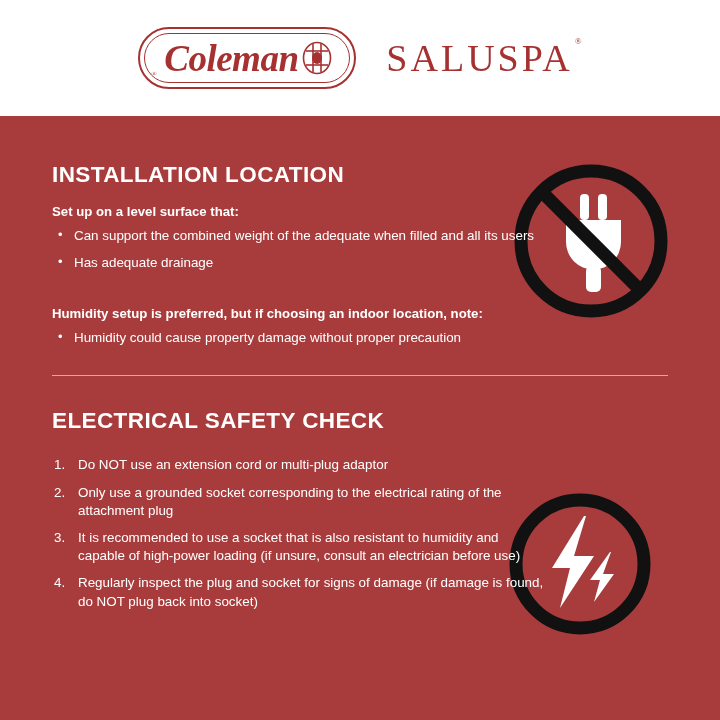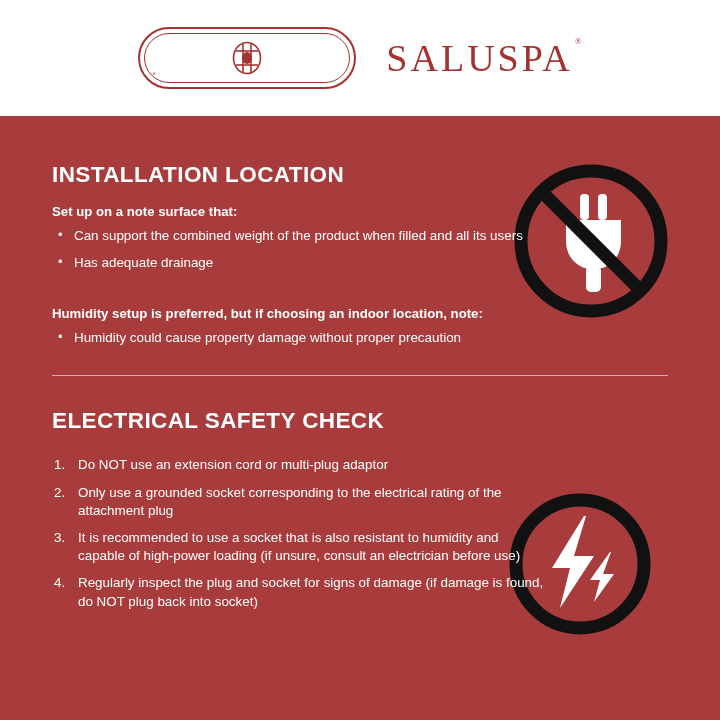--- a/index.html
+++ b/index.html
@@ -183,20 +183,21 @@
 </style>
 </head>
 <body>
 
 <div class="page">
 
   <div class="header">
 
     <div class="coleman-logo">
       <span class="coleman-reg">®</span>
+      <span class="coleman-word">Coleman</span>
       <span class="lantern">
         <svg viewBox="0 0 30 34" width="30" height="34" aria-hidden="true">
           <g fill="none" stroke="#a63131" stroke-width="1.6">
             <ellipse cx="15" cy="17" rx="13.5" ry="15.5"></ellipse>
             <path d="M4 10 H26"></path>
             <path d="M4 24 H26"></path>
             <path d="M11 2.5 V31.5"></path>
             <path d="M19 2.5 V31.5"></path>
           </g>
           <ellipse cx="15" cy="17" rx="5" ry="6" fill="#a63131"></ellipse>
@@ -221,24 +222,24 @@
           <rect x="90" y="36" width="9" height="26" rx="4"></rect>
           <path d="M58 62 h55 v22 a27.5 27.5 0 0 1 -27.5 27.5 h0 A27.5 27.5 0 0 1 58 84 Z"></path>
           <rect x="78" y="108" width="15" height="26" rx="5"></rect>
         </g>
         <line x1="35" y1="35" x2="131" y2="131" stroke="#111111" stroke-width="13"></line>
       </svg>
     </div>
 
     <h2 class="section-title s1-title">INSTALLATION LOCATION</h2>
 
-    <p class="lead">Set up on a note surface that:</p>
+    <p class="lead">Set up on a level surface that:</p>
 
     <ul class="dash">
-      <li>Can support the combined weight of the product when filled and all its users</li>
+      <li>Can support the combined weight of the adequate when filled and all its users</li>
       <li>Has adequate drainage</li>
     </ul>
 
     <p class="lead lead2">Humidity setup is preferred, but if choosing an indoor location, note:</p>
 
     <ul class="dash">
       <li>Humidity could cause property damage without proper precaution</li>
     </ul>
 
     <div class="divider"></div>

